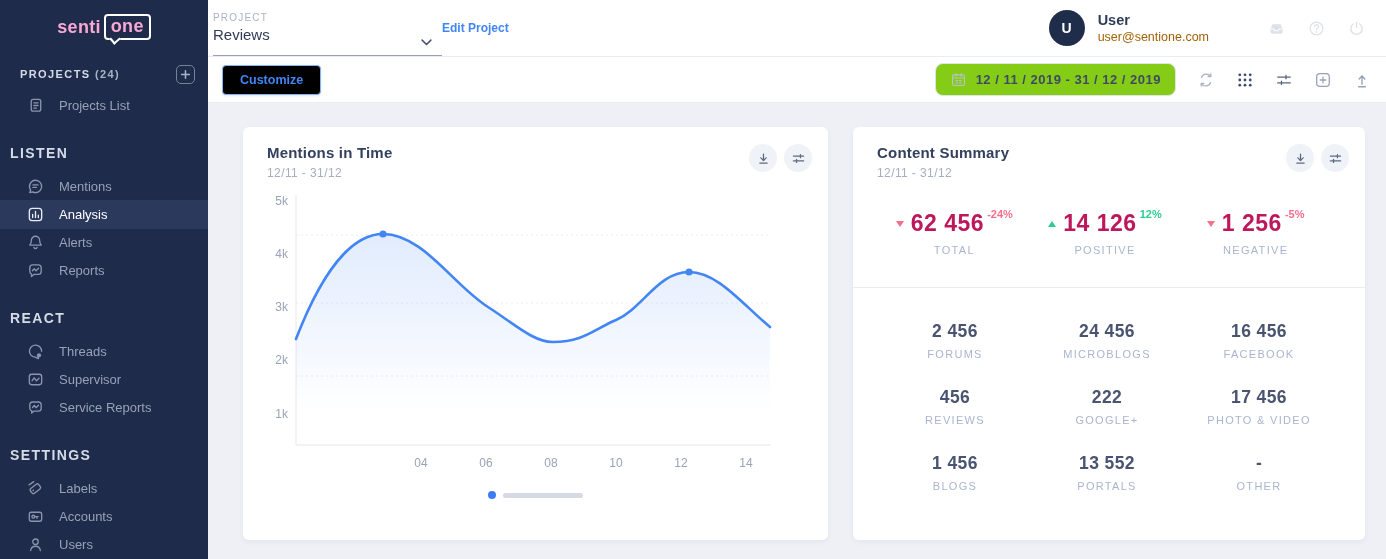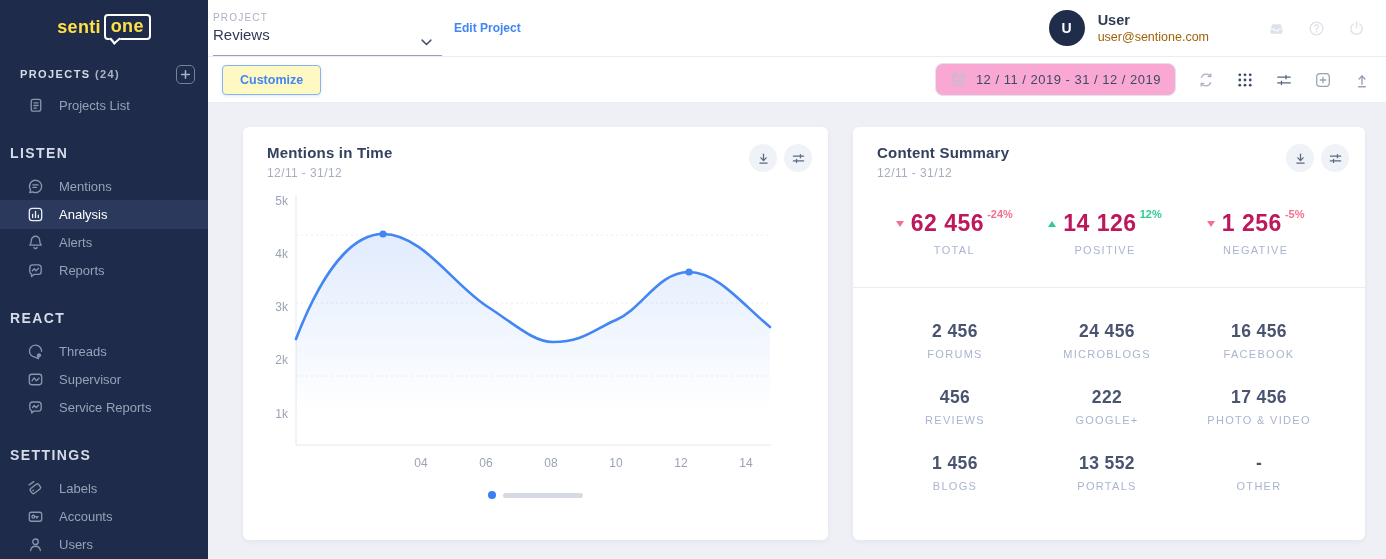--- a/index.html
+++ b/index.html
@@ -1,21 +1,21 @@
 <!DOCTYPE html>
 <html><head>
 <meta charset="utf-8">
 <style>
   * { margin:0; padding:0; box-sizing:border-box; }
   html,body { width:1386px; height:559px; overflow:hidden; font-family:"Liberation Sans", sans-serif; background:#eef0f6; }
   .app { display:flex; width:1386px; height:559px; }
 
   
   .sidebar { width:208px; min-width:208px; height:100%; background:#1f2b4a; color:#97a2b8; display:flex; flex-direction:column; }
-  .logo { height:56px; display:flex; align-items:center; justify-content:center; gap:1px; color:#fde047; font-size:18px; font-weight:600; letter-spacing:.3px; }
+  .logo { height:56px; display:flex; align-items:center; justify-content:center; gap:1px; color:#f9a8d4; font-size:18px; font-weight:600; letter-spacing:.3px; }
   .logo-box { position:relative; border:2px solid #fff; border-radius:4px; padding:0 5px 1px 5px; margin-left:2px; }
   .logo-box::after { content:""; position:absolute; left:5px; bottom:-5px; width:6px; height:6px; background:#1f2b4a; border-bottom:2px solid #fff; border-left:2px solid #fff; transform:skewX(-8deg) rotate(-45deg); }
   .side-head { display:flex; align-items:center; justify-content:space-between; padding:0 13px 0 20px; margin:10px 0 8px 0; }
   .side-head-label { font-size:11px; font-weight:700; letter-spacing:1.4px; color:#d5dbe7; }
   .side-head-label .count { color:#aab3c5; font-weight:600; }
   .add-btn { width:19px; height:19px; border:1.5px solid #76819b; border-radius:5px; background:transparent; color:#aab3c5; display:flex; align-items:center; justify-content:center; cursor:pointer; }
   .section-title { padding:0 10px; margin:25px 0 11px 0; font-size:14px; font-weight:700; letter-spacing:1.4px; color:#d5dbe7; }
   .nav-item { height:29px; display:flex; align-items:center; gap:14px; padding-left:26px; font-size:13px; color:#97a2b8; cursor:pointer; }
   .nav-item .nav-icon { width:19px; height:19px; color:#8a95ad; flex:none; display:flex; }
   .nav-item.active { background:#2b3a5c; color:#fff; }
@@ -24,33 +24,33 @@
 
   
   .main { flex:1; display:flex; flex-direction:column; min-width:0; }
 
   
   .topbar { height:57px; background:#fff; display:flex; align-items:stretch; border-bottom:1px solid #e9ecf2; }
   .project-select { width:229px; margin-left:5px; border-bottom:1px solid #99a1b2; display:flex; flex-direction:column; justify-content:center; position:relative; cursor:pointer; }
   .project-label { font-size:10px; letter-spacing:1.2px; color:#a9b1c2; margin-bottom:3px; }
   .project-value { font-size:15px; color:#2f3a55; }
   .select-chevron { position:absolute; right:10px; bottom:14px; width:11px; height:8px; color:#4a5470; }
-  .edit-link { align-self:center; margin-left:12px; font-size:12px; font-weight:600; color:#4285f4; cursor:pointer; }
+  .edit-link { align-self:center; margin-left:0; font-size:12px; font-weight:600; color:#4285f4; cursor:pointer; }
   .user-area { margin-left:auto; display:flex; align-items:center; gap:13px; }
   .avatar { width:36px; height:36px; border-radius:50%; background:#1f2d4a; color:#fff; font-size:14px; font-weight:600; display:flex; align-items:center; justify-content:center; cursor:pointer; }
   .user-name { font-size:14.5px; font-weight:600; color:#2f3a55; }
   .user-email { font-size:12.5px; color:#a16207; margin-top:2px; }
   .topbar-icons { display:flex; align-items:center; gap:21px; margin-left:58px; padding-right:20px; }
   .top-ic { width:19px; height:19px; color:#dde1ea; cursor:pointer; display:flex; }
 
   
   .toolbar { height:46px; background:#fff; display:flex; align-items:center; border-bottom:1px solid #e9ecf2; }
-  .customize-btn { margin-left:14px; padding:7px 17px; font-size:12.5px; font-weight:600; color:#4285f4; background:#fef9c3; border:1px solid #88b2f8; border-radius:4px; box-shadow:0 1px 3px rgba(66,133,244,.18); cursor:pointer; font-family:inherit; }
+  .customize-btn { margin-left:14px; padding:7px 17px; font-size:12.5px; font-weight:600; color:#4285f4; background:#000000; border:1px solid #88b2f8; border-radius:4px; box-shadow:0 1px 3px rgba(66,133,244,.18); cursor:pointer; font-family:inherit; }
   .toolbar-right { margin-left:auto; display:flex; align-items:center; gap:21px; padding-right:15px; }
-  .date-picker { display:flex; align-items:center; gap:9px; height:33px; padding:0 14px; border:1px solid #dfe3ec; border-radius:8px; font-size:13px; letter-spacing:.5px; color:#3e4a63; cursor:pointer; background:#f9a8d4; }
+  .date-picker { display:flex; align-items:center; gap:9px; height:33px; padding:0 14px; border:1px solid #dfe3ec; border-radius:8px; font-size:13px; letter-spacing:.5px; color:#3e4a63; cursor:pointer; background:#84cc16;font-weight:bold; }
   .cal-ic { width:17px; height:17px; color:#b9c1d0; display:flex; }
   .tb-ic { width:18px; height:18px; cursor:pointer; display:flex; }
   .ic-refresh { color:#aab3c2; }
   .ic-grid { color:#3e4b68; }
   .ic-sliders { color:#5a6780; }
   .ic-plus { color:#97a1b4; }
   .ic-export { color:#97a1b4; }
 
   
   .content { flex:1; background:#eef0f6; padding:24px 21px 0 27px; display:flex; gap:25px; align-items:flex-start;margin-left:8px; }

